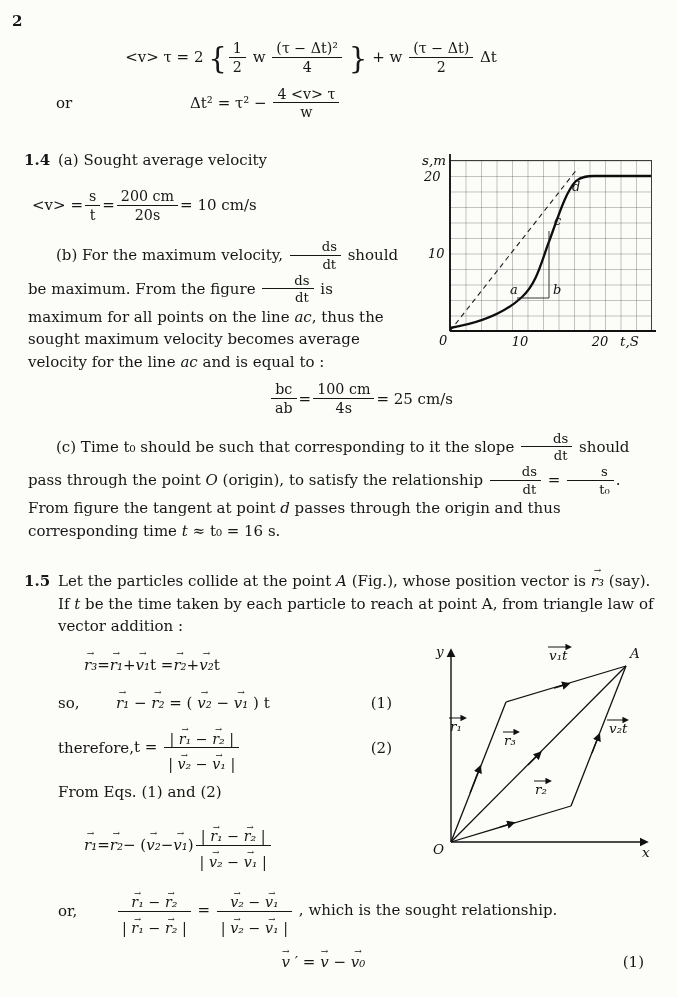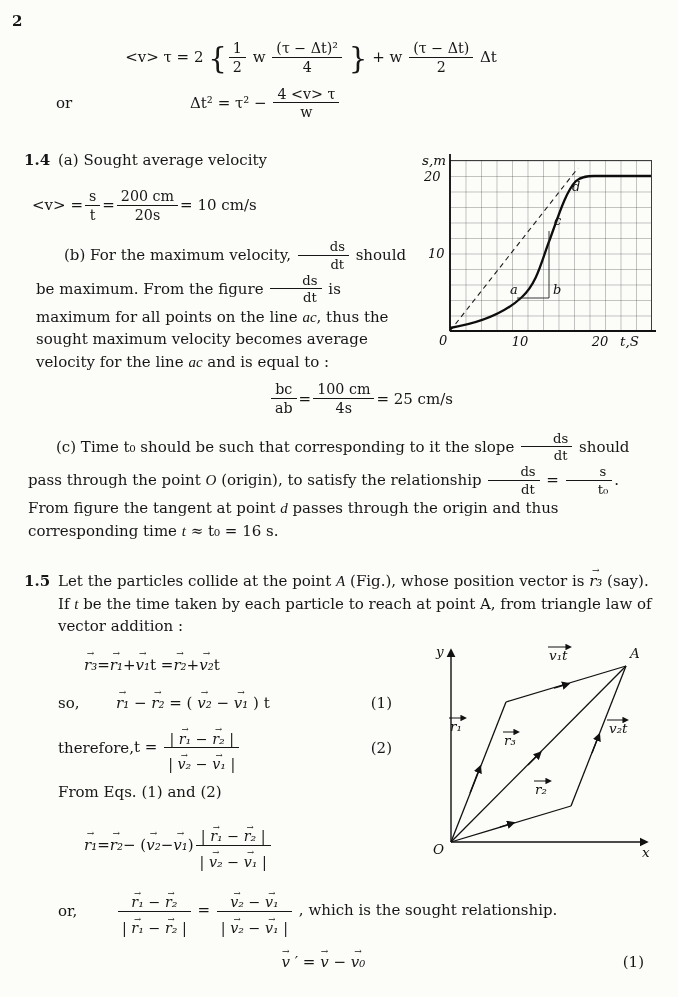--- a/index.html
+++ b/index.html
@@ -18,42 +18,42 @@
   .frac .num { border-bottom:1.3px solid currentColor; padding:0 4px; display:block; }
   .frac .den { padding:1px 4px 0; display:block; }
   .num:has(.vec), .den:has(.vec) { padding-top:8px; }
   .eq-display .frac, .eqmath .frac, .eq-left .frac, .eq-center .frac { font-size:0.95em; }
 
   .vec { display:inline-block; position:relative; font-style:italic; }
   .vec::before { content:"→"; position:absolute; top:-0.72em; left:50%;
                  transform:translateX(-50%); font-size:0.6em; font-style:normal; }
 
   .big { font-size:1.95em; font-weight:400; vertical-align:middle; line-height:0.9; }
-  .it  { font-style:italic;font-family:Liberation Serif, serif; }
+  .it  { font-style:italic; }
 
   .sqrt { display:inline-flex; align-items:center; vertical-align:middle; }
   .sqrt .rad { font-size:2.15em; line-height:0.85; margin-right:-3px; transform:translateY(1px); }
   .sqrt .radicand { border-top:1.4px solid currentColor; padding:3px 7px 0 4px;
                     display:inline-flex; align-items:center; }
 
   
   .eq-display { text-align:center; margin:30px 60px 4px 0; }
   .eqrow { display:flex; align-items:center; }
   .eqrow.top { margin:10px 0 0; }
   .eqlabel { flex:0 0 120px; padding-left:32px; box-sizing:border-box; }
   .eqlabel.sm { flex-basis:92px; padding-left:34px; }
   .eqrow.top .eqmath { padding-left:46px; }
   .eqno { margin-left:auto; padding-right:14px; }
 
   .sec { margin-top:14px; }
   .sechead { display:flex; align-items:flex-start;margin-top:28px; }
   .secnum { font-weight:bold; flex:0 0 34px; }
   .sectext { flex:1; }
   .par { margin:6px 0; padding-left:4px; text-indent:28px; }
-  .par.tight { margin:4px 8px; }
+  .par.tight { margin:4px 0; }
   .eq-left { display:flex; padding-left:8px; margin:16px 0; align-items:center; }
   .eq-left.indent { padding-left:60px; }
   .eq-center { display:flex; justify-content:center; margin:8px 0; padding-left:40px; align-items:center; }
   .plain-line { padding-left:34px; margin:8px 0 2px; }
   .clear { clear:both; }
 
   .fig { float:right; }
   .fig1 { margin:2px 0 6px 12px; }
   .fig2 { margin:0 0 4px 12px; }
   .fig svg text { font-family:"DejaVu Serif","Liberation Serif",serif;

